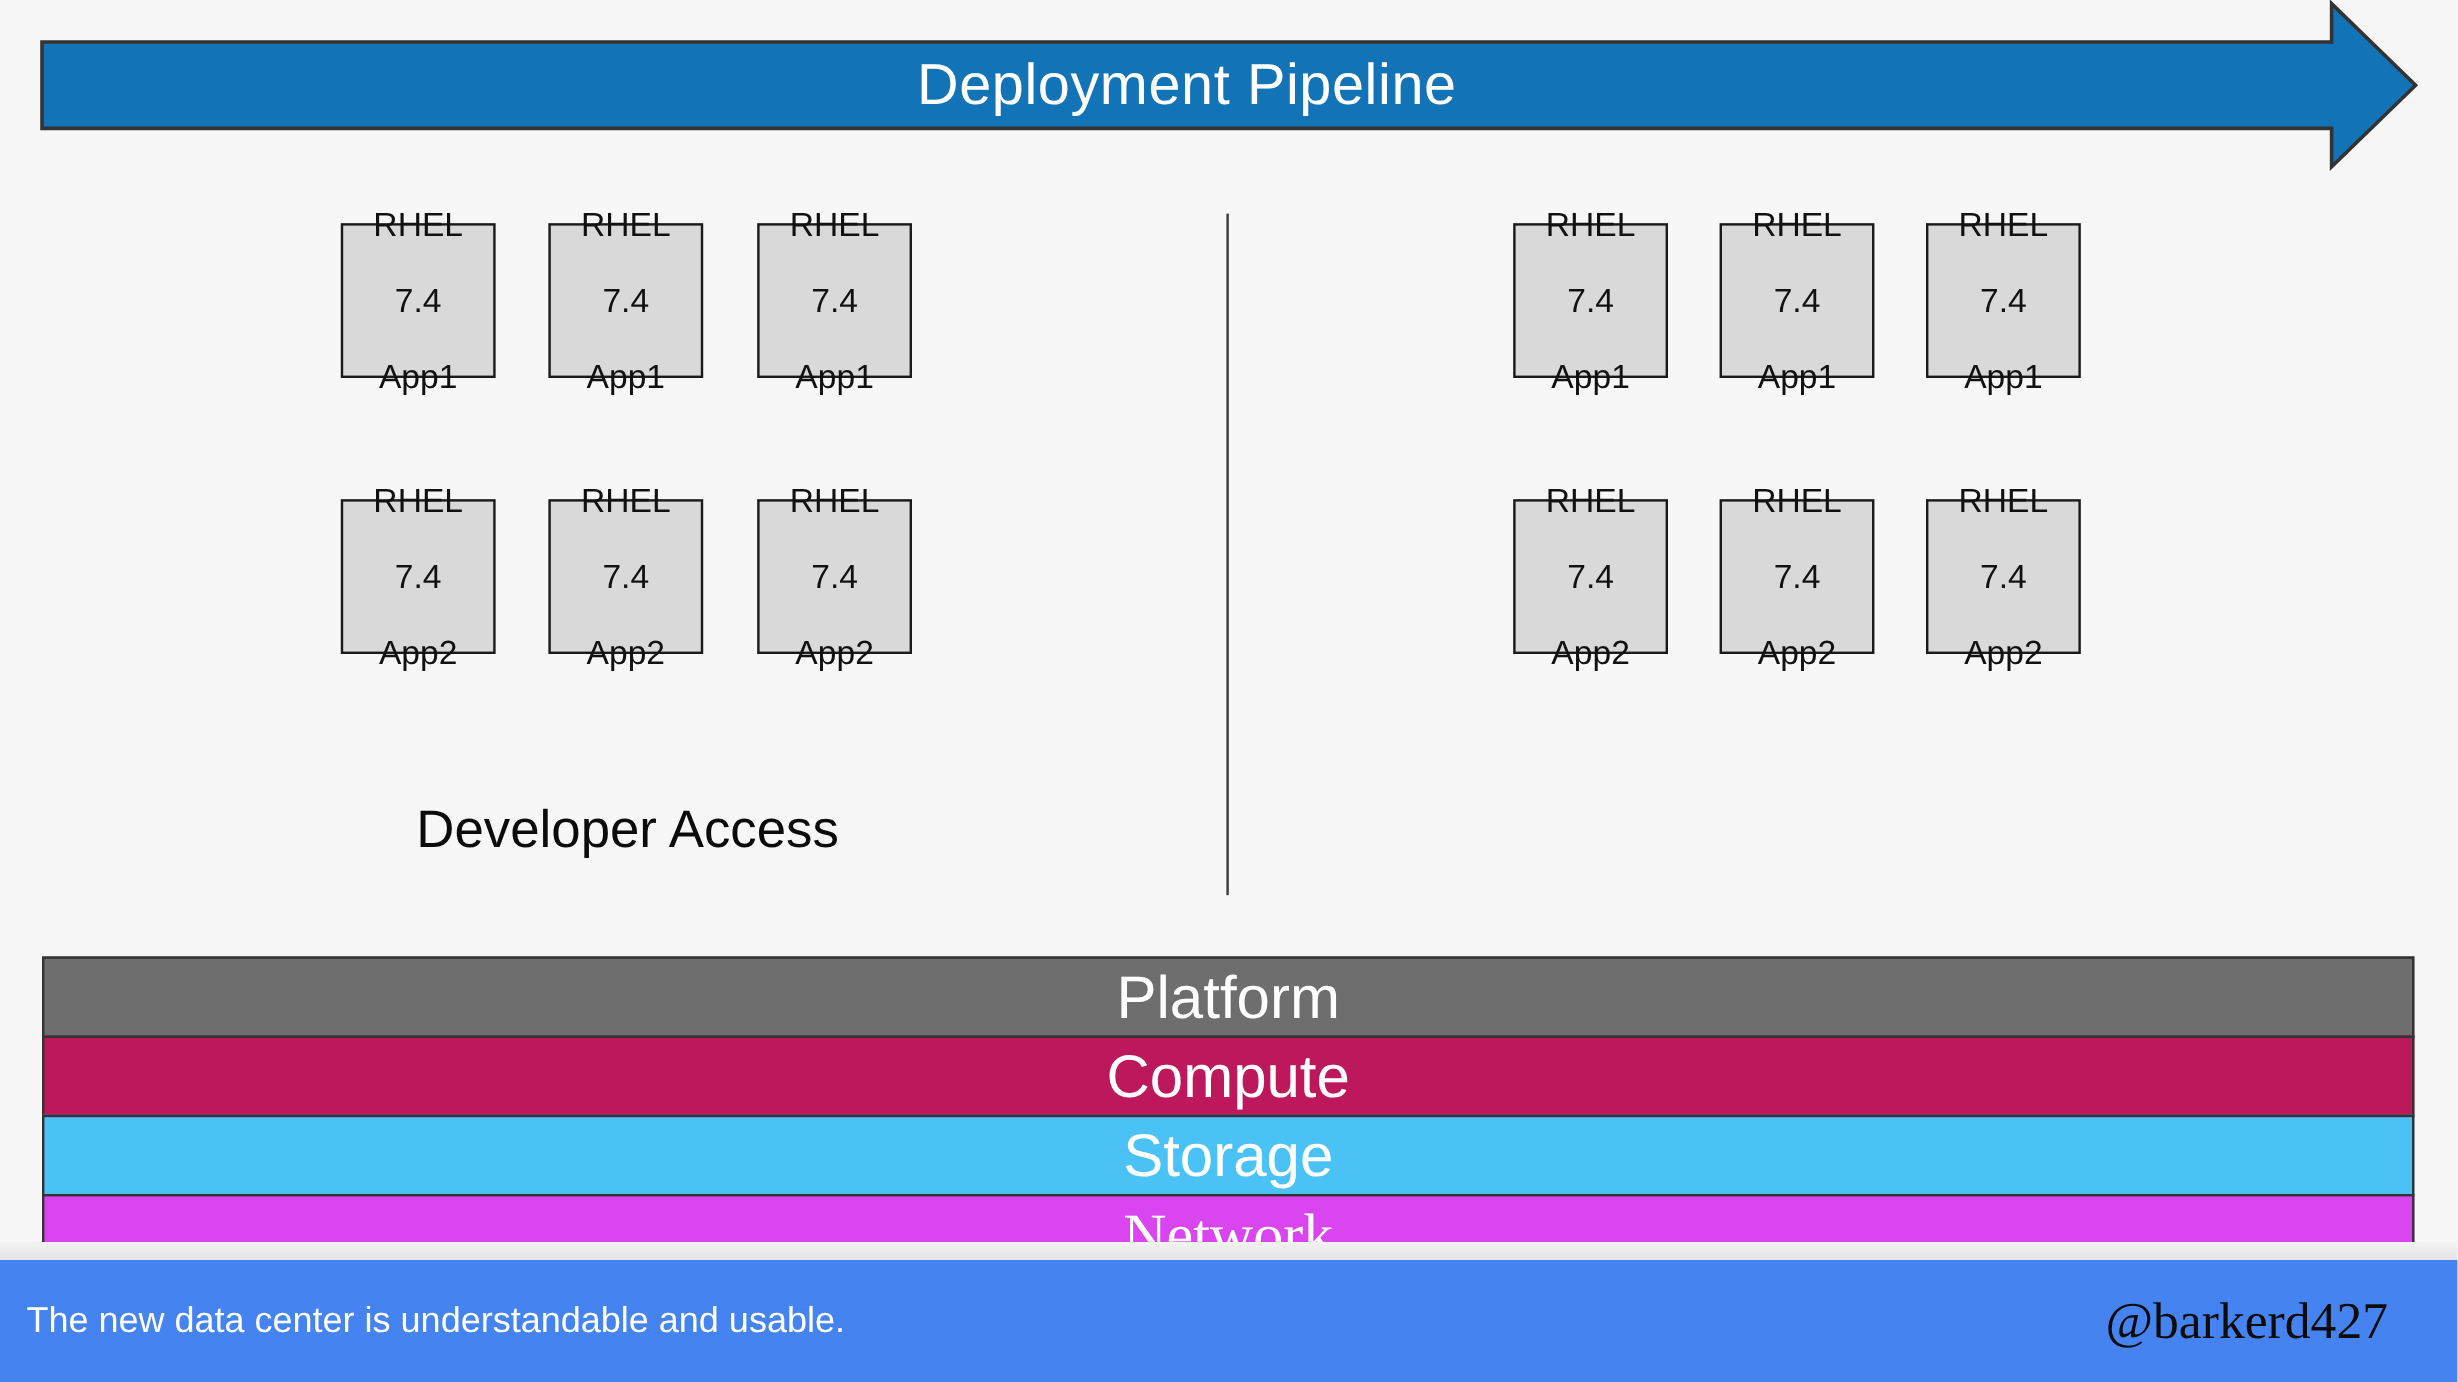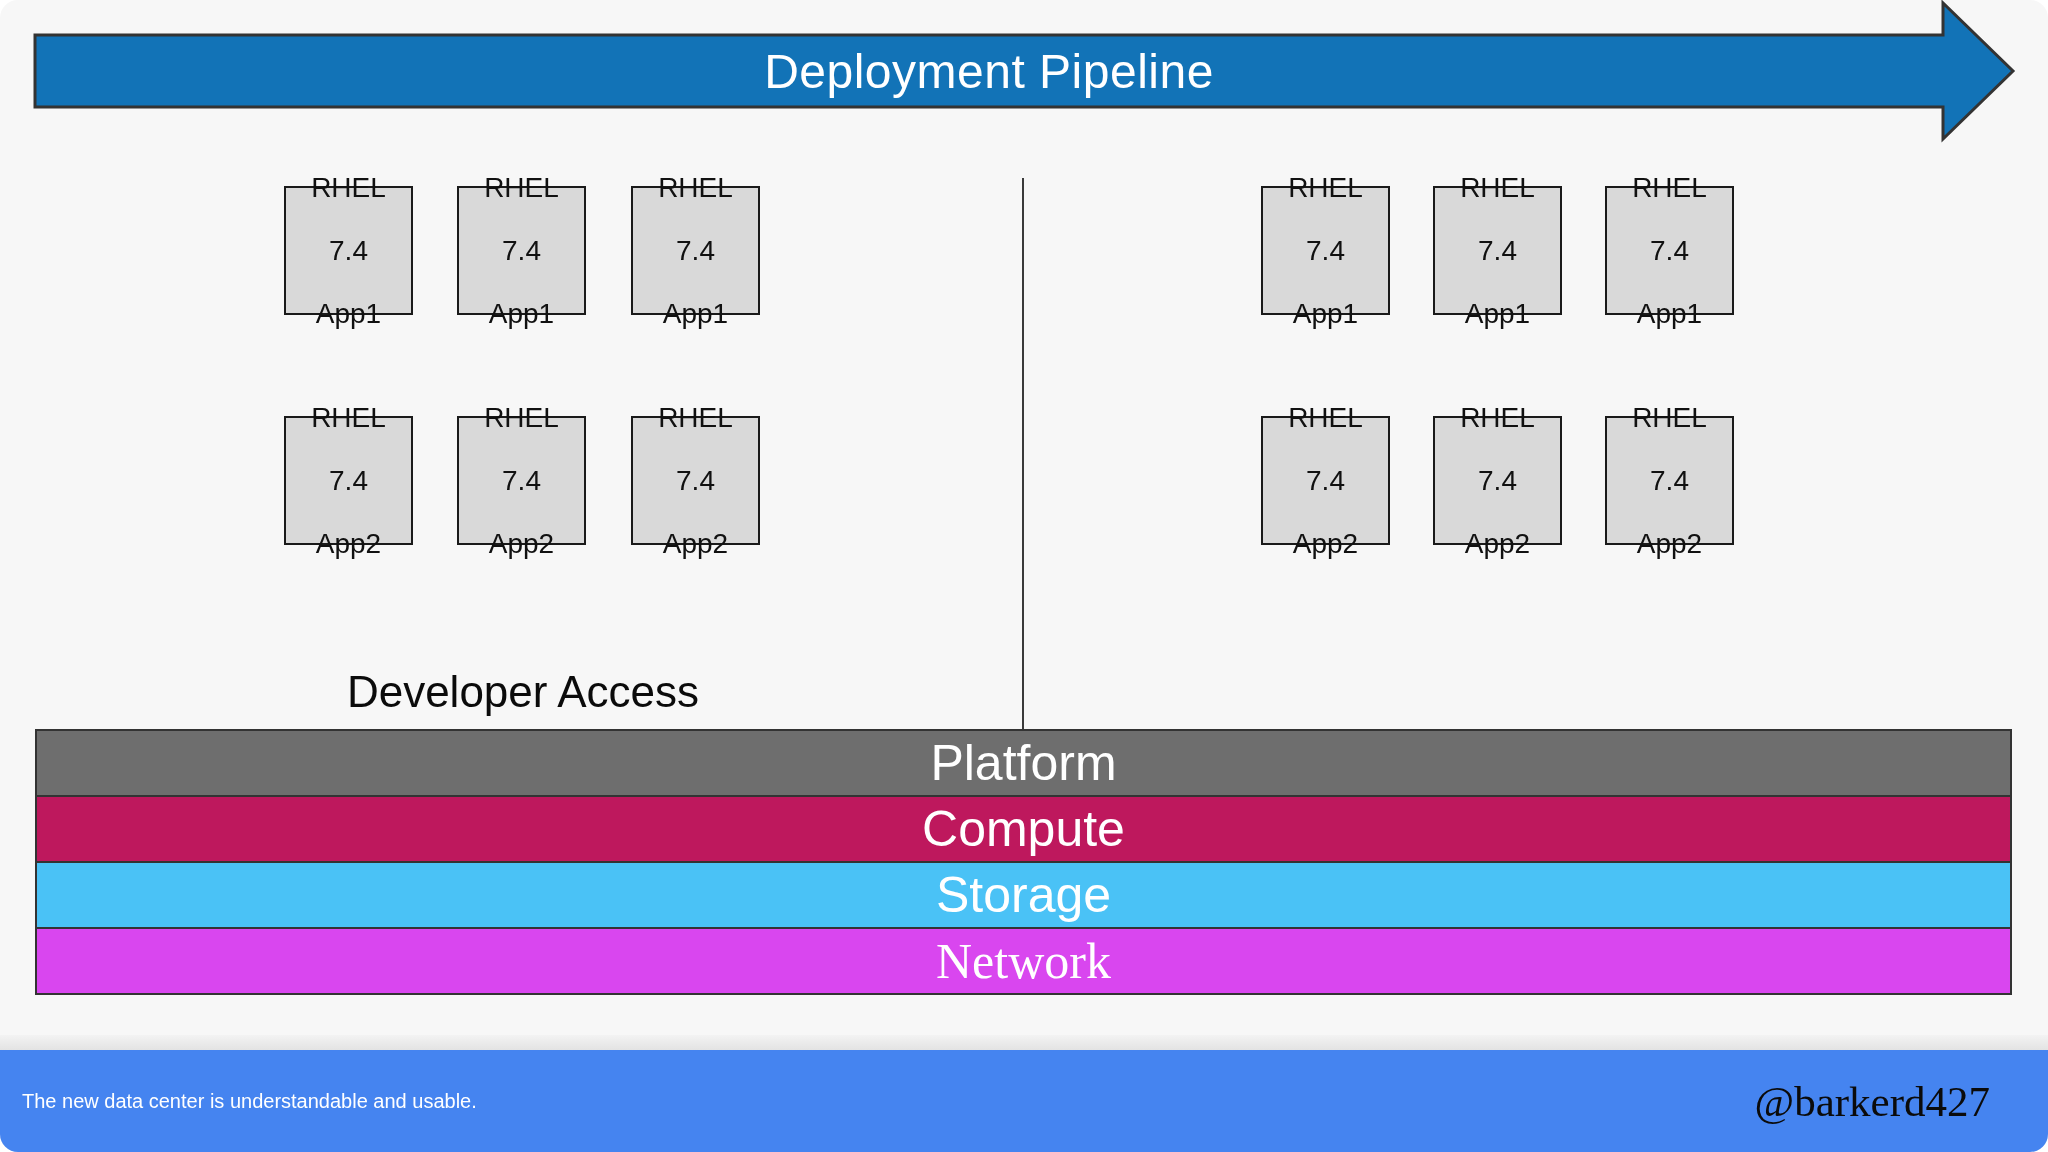--- a/index.html
+++ b/index.html
@@ -3,21 +3,20 @@
 <meta charset="utf-8">
 <style>
   html, body { margin: 0; padding: 0; }
   .stage {
     position: relative;
     width: 2048px;
     height: 1152px;
     background: #F7F7F7;
     overflow: hidden;
     font-family: "Liberation Sans", sans-serif;
-    border-radius: 18px;
   }
 
   
   .arrow-svg {
     position: absolute;
     left: 0; top: 0;
     width: 2048px; height: 150px;
     display: block;
   }
   .arrow-title {
@@ -61,21 +60,21 @@
     display: flex; align-items: center; justify-content: center;
     font-size: 44px;
     color: #0B0B0B;
   }
   .zone-label.dev  { left: 223px; text-align: right; }
   .zone-label.prod { left: 1194px; }
 
   
   .layers {
     position: absolute;
-    left: 35px; top: 729px;
+    left: 35px; top: 797px;
     width: 1977px;
   }
   .layer {
     box-sizing: border-box;
     height: 68px;
     border: 2px solid #333333;
     display: flex; align-items: center; justify-content: center;
   }
   .layer + .layer { margin-top: -2px; }
   .layer-label {
@@ -93,21 +92,21 @@
   .footer {
     position: absolute;
     left: 0; top: 1050px;
     width: 2048px; height: 102px;
     box-sizing: border-box;
     display: flex;
     align-items: center;
     justify-content: space-between;
     padding: 0 58px 0 22px;
   }
-  .footer-message { font-size: 20px; color: #FFFFFF; }
+  .footer-message { font-size: 30px; color: #FFFFFF; }
   .footer-handle  { font-size: 43px; color: #0B0B0B; font-family: Liberation Serif, serif; }
 </style>
 </head>
 <body>
 
 <div class="stage">
 
   <svg class="arrow-svg" viewBox="0 0 2048 150" xmlns="http://www.w3.org/2000/svg">
     <polygon points="35,35 1943,35 1943,3 2013,71 1943,139 1943,107 35,107" stroke="#333333" stroke-width="3" style="fill: rgb(18, 115, 183);"></polygon>
   </svg>

